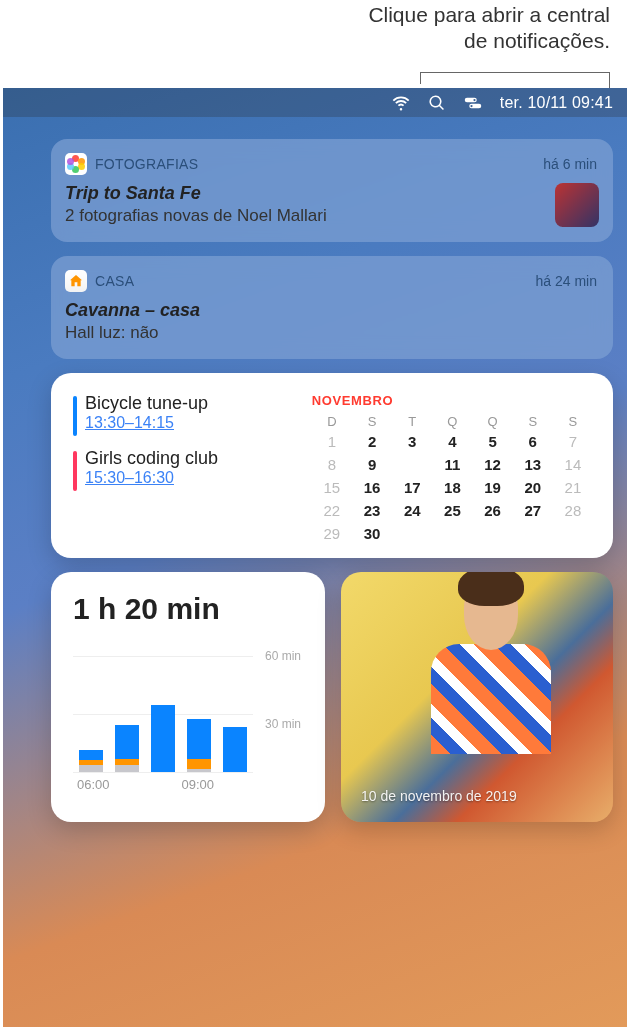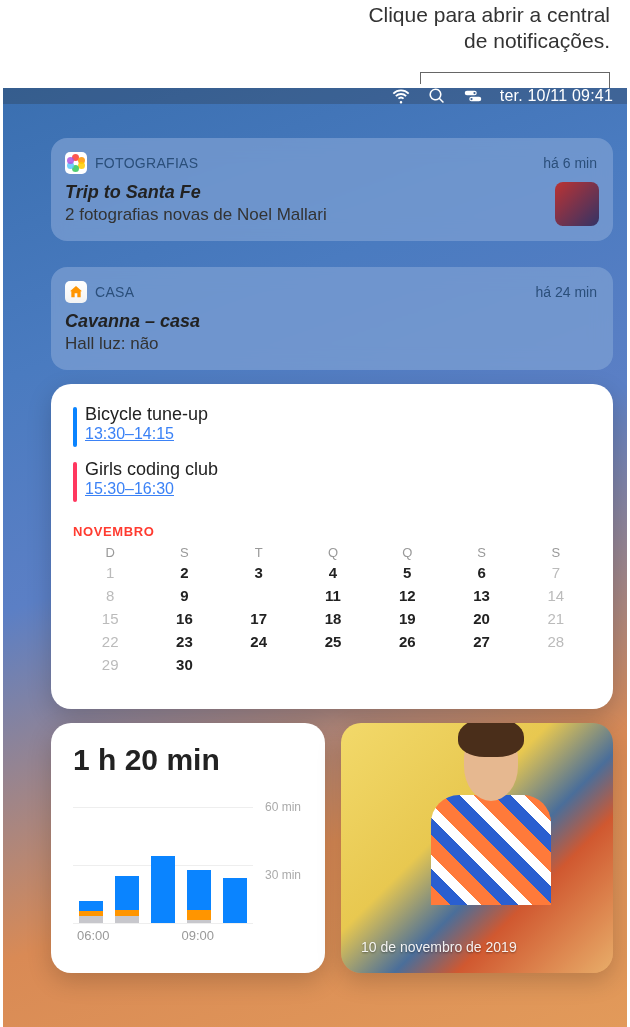--- a/index.html
+++ b/index.html
@@ -13,21 +13,21 @@
     
     .desktop {
       position: absolute;
       top: 88px; left: 3px; right: 3px; bottom: 0;
       background: linear-gradient(160deg, #3a6fb0 0%, #4a7bc0 25%, #5b7fc5 45%, #d98a55 75%, #e29a5a 100%);
       overflow: hidden;
     }
 
     
     .menubar {
-      height: 16px;
+      height: 29px;
       background: rgba(40,40,40,0.25);
       display: flex;
       justify-content: flex-end;
       align-items: center;
       gap: 18px;
       padding-right: 14px;
       color: #fff;
       font-size: 15px;
     }
     .menubar .mi { display: flex; align-items: center; }
@@ -37,42 +37,40 @@
     
     .nc { padding: 22px 14px 0 48px; display: flex; flex-direction: column; gap: 14px; }
 
     .notif {
       background: rgba(125, 160, 210, 0.72);
       backdrop-filter: blur(10px);
       border-radius: 16px;
       padding: 14px 16px 16px 14px;
       color: #222;
       position: relative;
-      margin-top: 12px;
     }
     .notif-head { display: flex; align-items: center; justify-content: space-between; margin-bottom: 8px; }
     .notif-app { display: flex; align-items: center; gap: 8px; text-transform: uppercase; font-size: 14px; color: #2b4f7a; letter-spacing: 0.3px; }
     .notif-app .ai { width: 22px; height: 22px; border-radius: 5px; background: #fff; display: flex; align-items: center; justify-content: center; font-size: 14px; }
     .notif-time { font-size: 14px; color: #2b4f7a; }
     .notif-title { font-size: 18px; font-weight: 600; margin-bottom: 2px; font-style: italic; }
     .notif-body { font-size: 17px; color: #333; }
     .notif-thumb { position: absolute; right: 14px; top: 44px; width: 44px; height: 44px; border-radius: 8px; background: linear-gradient(135deg,#b33,#336); }
 
     
     .widget {
       background: #fff;
       border-radius: 20px;
       box-shadow: 0 8px 24px rgba(0,0,0,0.18);
     }
 
     .cal-widget {
       display: flex;
-      padding: 20px 20px 36px 22px;
+      padding: 20px 20px 16px 22px;
       gap: 10px;
-      flex-direction: column;
     }
     .events { flex: 0 0 44%; }
     .ev { position: relative; padding-left: 12px; margin-bottom: 16px; }
     .ev::before { content:''; position:absolute; left:0; top:3px; width:4px; height:40px; border-radius:2px; }
     .ev.blue::before { background:#0a84ff; }
     .ev.pink::before { background:#ff375f; }
     .ev-title { font-size: 18px; font-weight: 500; color:#222; }
     .ev-time { font-size: 16px; color:#3b82f6;text-decoration:underline; }
 
     .month { flex: 1; }

